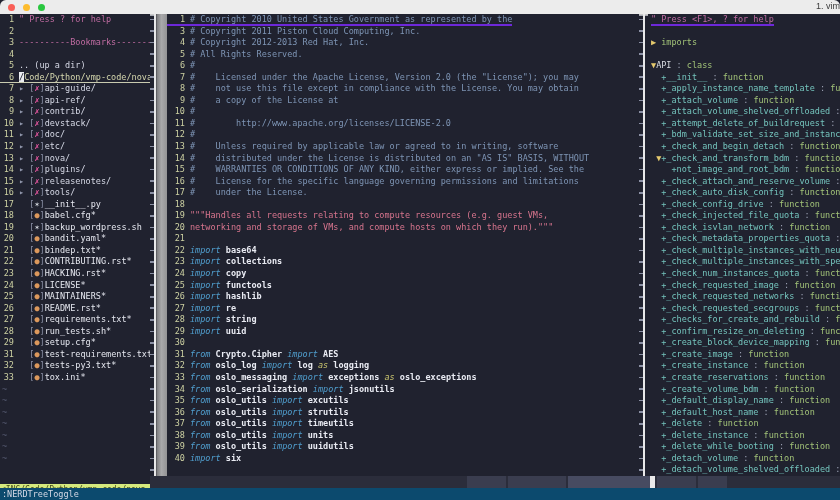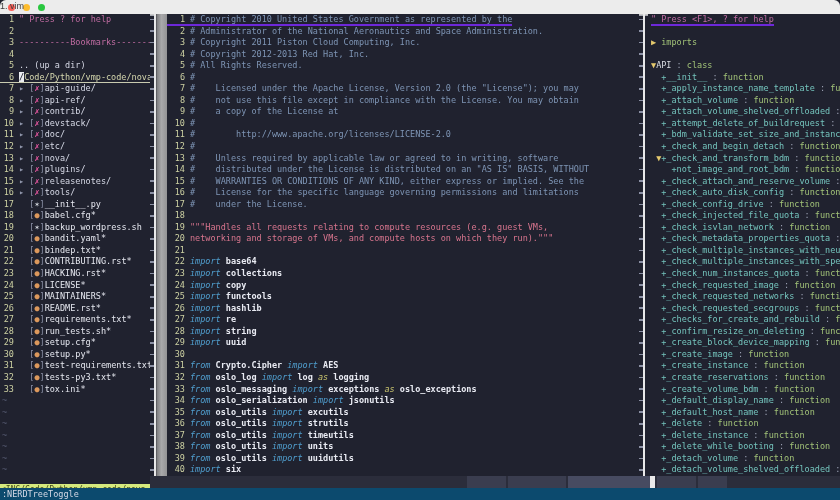--- a/index.html
+++ b/index.html
@@ -1,21 +1,21 @@
 <!DOCTYPE html>
 <html><head>
 <meta charset="utf-8">
 <style>
   html,body{margin:0;padding:0;background:#101018;}
   .window{position:relative;width:840px;height:500px;background:#20222f;overflow:hidden;
           font-family:"DejaVu Sans Mono",monospace;}
   
   .titlebar{position:absolute;left:0;top:0;width:840px;height:14px;background:#ececec;
             border-bottom:1px solid #c9c9c9;border-radius:6px 6px 0 0;}
-  .title{position:absolute;left:0;right:0;top:1px;text-align:left;
+  .title{position:absolute;left:0;right:0;top:1px;text-align:right;
          font-family:"Liberation Sans",sans-serif;font-size:9px;color:#3c3c3c;}
   .lights{position:absolute;left:8px;top:4px;display:flex;gap:8px;}
   .light{width:7px;height:7px;border-radius:50%;}
   .l-close{background:#f95f57;} .l-min{background:#fdbc2e;} .l-zoom{background:#29c73f;}
   .toprule{position:absolute;left:150px;top:15px;width:690px;height:1px;background:#a9abb4;}
   
   .main{position:absolute;left:0;top:14px;width:840px;height:462px;}
   .pane{position:absolute;top:0;height:462px;overflow:hidden;background:#20222f;font-size:8.5px;}
   .nerdtree{left:0;width:150px;}
   .editor{left:167px;width:472px;}
@@ -115,40 +115,38 @@
         <div class="row"><span class="num">20</span><span>  </span><span class="nt-bracket">[</span><span class="nt-dot">●</span><span class="nt-bracket">]</span><span class="nt-file">bandit.yaml*</span></div>
         <div class="row"><span class="num">21</span><span>  </span><span class="nt-bracket">[</span><span class="nt-dot">●</span><span class="nt-bracket">]</span><span class="nt-file">bindep.txt*</span></div>
         <div class="row"><span class="num">22</span><span>  </span><span class="nt-bracket">[</span><span class="nt-dot">●</span><span class="nt-bracket">]</span><span class="nt-file">CONTRIBUTING.rst*</span></div>
         <div class="row"><span class="num">23</span><span>  </span><span class="nt-bracket">[</span><span class="nt-dot">●</span><span class="nt-bracket">]</span><span class="nt-file">HACKING.rst*</span></div>
         <div class="row"><span class="num">24</span><span>  </span><span class="nt-bracket">[</span><span class="nt-dot">●</span><span class="nt-bracket">]</span><span class="nt-file">LICENSE*</span></div>
         <div class="row"><span class="num">25</span><span>  </span><span class="nt-bracket">[</span><span class="nt-dot">●</span><span class="nt-bracket">]</span><span class="nt-file">MAINTAINERS*</span></div>
         <div class="row"><span class="num">26</span><span>  </span><span class="nt-bracket">[</span><span class="nt-dot">●</span><span class="nt-bracket">]</span><span class="nt-file">README.rst*</span></div>
         <div class="row"><span class="num">27</span><span>  </span><span class="nt-bracket">[</span><span class="nt-dot">●</span><span class="nt-bracket">]</span><span class="nt-file">requirements.txt*</span></div>
         <div class="row"><span class="num">28</span><span>  </span><span class="nt-bracket">[</span><span class="nt-dot">●</span><span class="nt-bracket">]</span><span class="nt-file">run_tests.sh*</span></div>
         <div class="row"><span class="num">29</span><span>  </span><span class="nt-bracket">[</span><span class="nt-dot">●</span><span class="nt-bracket">]</span><span class="nt-file">setup.cfg*</span></div>
-        <div class="row"><span class="num">30</span><span>  </span><span class="nt-bracket">[</span><span class="nt-dot">●</span><span class="nt-bracket">]</span><span class="nt-file">setup.py*</span></div>
         <div class="row"><span class="num">31</span><span>  </span><span class="nt-bracket">[</span><span class="nt-dot">●</span><span class="nt-bracket">]</span><span class="nt-file">test-requirements.txt*</span></div>
         <div class="row"><span class="num">32</span><span>  </span><span class="nt-bracket">[</span><span class="nt-dot">●</span><span class="nt-bracket">]</span><span class="nt-file">tests-py3.txt*</span></div>
         <div class="row"><span class="num">33</span><span>  </span><span class="nt-bracket">[</span><span class="nt-dot">●</span><span class="nt-bracket">]</span><span class="nt-file">tox.ini*</span></div>
         <div class="row"><span class="tilde">~</span></div>
         <div class="row"><span class="tilde">~</span></div>
         <div class="row"><span class="tilde">~</span></div>
         <div class="row"><span class="tilde">~</span></div>
         <div class="row"><span class="tilde">~</span></div>
         <div class="row"><span class="tilde">~</span></div>
         <div class="row"><span class="tilde">~</span></div>
       </div>
     <div class="sep sep-left">
       <div class="ticks"></div>
       <div class="vline"></div>
       <div class="scrollbar"></div>
     </div>
     <div class="pane editor" id="ed">
         <div class="row"><span class="ul"><span class="num ed-num">1</span><span class="c"># Copyright 2010 United States Government as represented by the</span></span></div>
-        <div class="row"><span class="num ed-num">2</span><span class="c"># Administrator of the National Aeronautics and Space Administration.</span></div>
         <div class="row"><span class="num ed-num">3</span><span class="c"># Copyright 2011 Piston Cloud Computing, Inc.</span></div>
         <div class="row"><span class="num ed-num">4</span><span class="c"># Copyright 2012-2013 Red Hat, Inc.</span></div>
         <div class="row"><span class="num ed-num">5</span><span class="c"># All Rights Reserved.</span></div>
         <div class="row"><span class="num ed-num">6</span><span class="c">#</span></div>
         <div class="row"><span class="num ed-num">7</span><span class="c">#    Licensed under the Apache License, Version 2.0 (the "License"); you may</span></div>
         <div class="row"><span class="num ed-num">8</span><span class="c">#    not use this file except in compliance with the License. You may obtain</span></div>
         <div class="row"><span class="num ed-num">9</span><span class="c">#    a copy of the License at</span></div>
         <div class="row"><span class="num ed-num">10</span><span class="c">#</span></div>
         <div class="row"><span class="num ed-num">11</span><span class="c">#        http://www.apache.org/licenses/LICENSE-2.0</span></div>
         <div class="row"><span class="num ed-num">12</span><span class="c">#</span></div>

